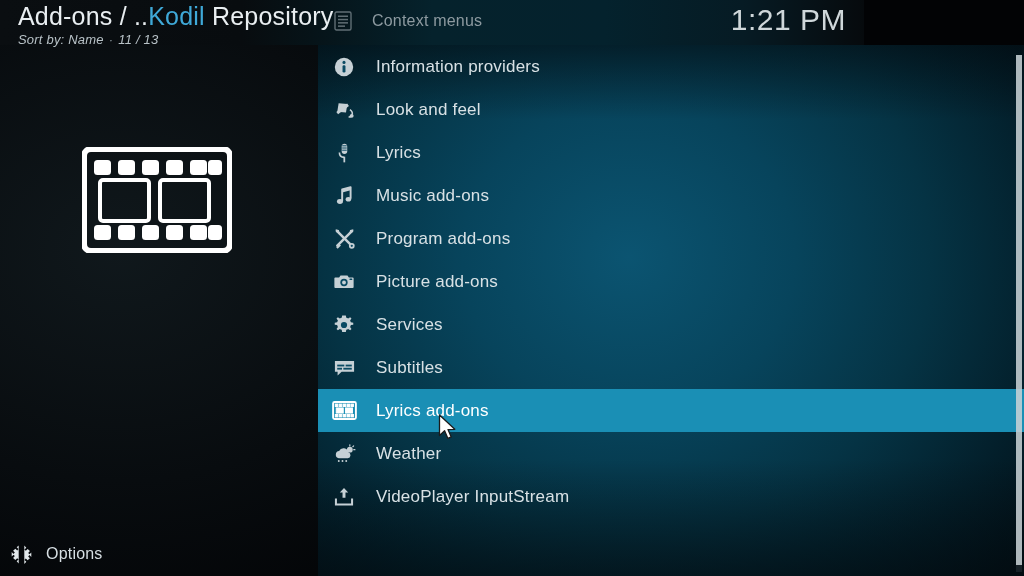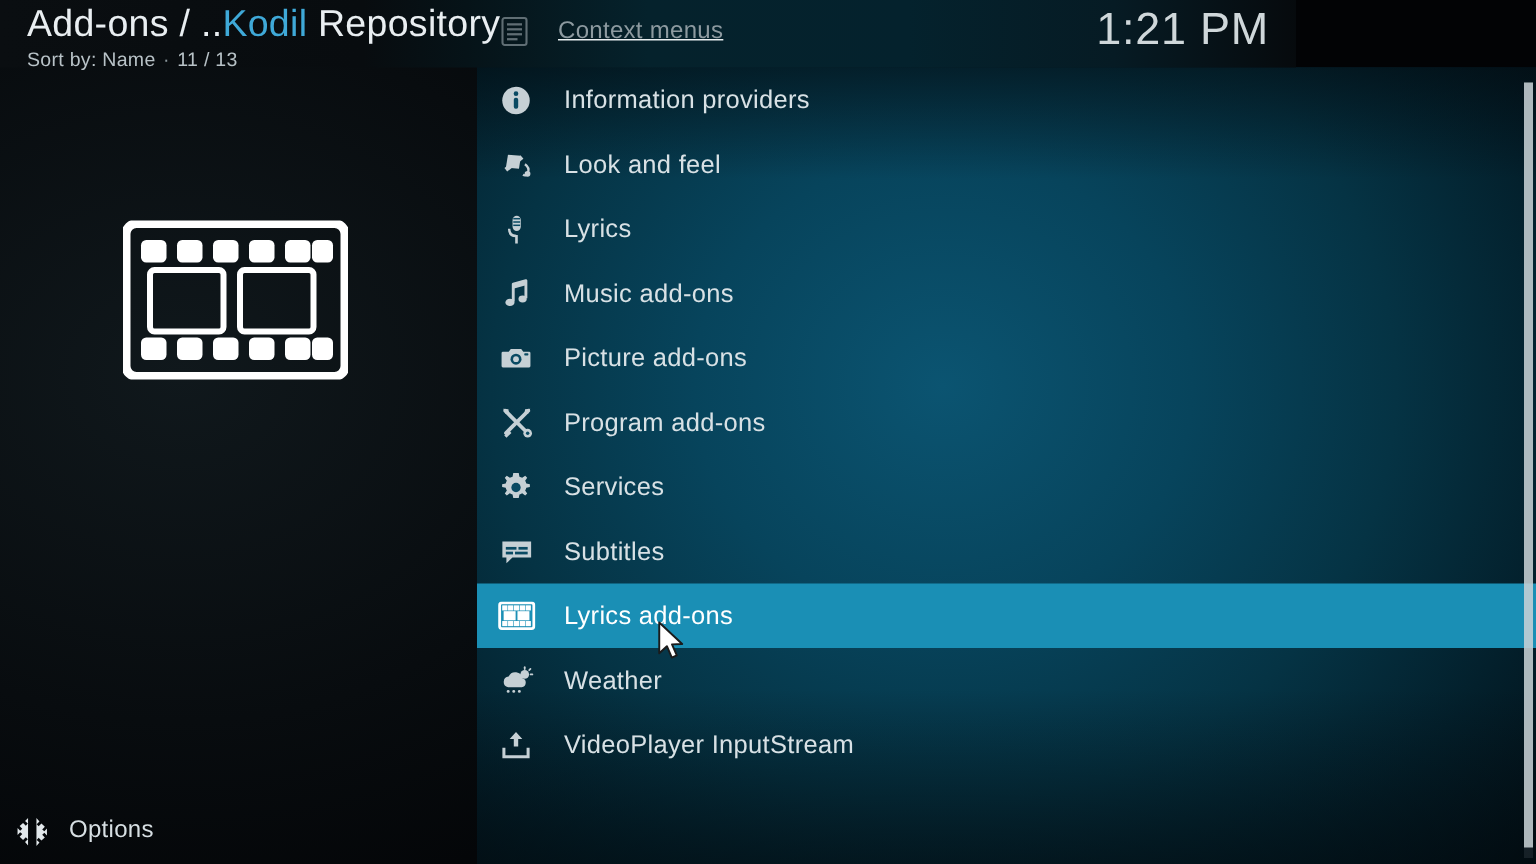--- a/index.html
+++ b/index.html
@@ -42,27 +42,27 @@
   }
   #title-block { position:absolute; left:18px; top:1px; }
   #breadcrumb {
     font-size:25px; font-weight:400; letter-spacing:.2px;
     white-space:nowrap; line-height:30px;
   }
   #breadcrumb .crumb-plain { color:#e9eef1; }
   #breadcrumb .crumb-accent { color:#3fa9d8; }
   #breadcrumb .crumb-tail { color:#e9eef1; }
   #subtitle {
-    font-size:13px; color:#b8c2c7; line-height:16px; margin-top:1px; letter-spacing:.2px;
+    font-size:13px; color:#b8c2c7; line-height:16px; margin-top:1px; letter-spacing:.2px;font-style:italic;
   }
   #subtitle .dot { padding:0 5px; color:#8b979d; }
 
   #ctx-group {
     position:absolute; left:334px; top:11px;
-    display:flex; align-items:center; gap:0;text-decoration:underline;
+    display:flex; align-items:center; gap:0;
   }
   #ctx-icon { width:18px; height:20px; display:block; opacity:.62; }
   #ctx-label {
     margin-left:20px; font-size:16px; color:#8d9aa0; letter-spacing:.2px; white-space:nowrap;
   }
 
   #clock {
     position:absolute; right:18px; top:2px;
     font-size:30px; font-weight:300; color:#cfd7da; letter-spacing:.5px;
     line-height:36px;
@@ -229,51 +229,51 @@
 
       <div class="row-icon">
         <svg viewBox="0 0 24 24" width="22" height="22">
           <path d="M10 17.5 V4.8 L19.2 2.3 V15" fill="none" stroke="#c6d0d5" stroke-width="2.1" stroke-linejoin="round"></path>
           <path d="M10 4.8 L19.2 2.3 V5.6 L10 8.1 Z" fill="#c6d0d5"></path>
           <ellipse cx="7.6" cy="18.1" rx="3.3" ry="2.7" fill="#c6d0d5"></ellipse>
           <ellipse cx="16.8" cy="15.6" rx="3.0" ry="2.5" fill="#c6d0d5"></ellipse>
         </svg>
       </div>
       <span class="row-label">Music add-ons</span>
-    </div>
-
-    <div class="row">
-
-      <div class="row-icon">
-        <svg viewBox="0 0 24 24" width="22" height="22">
-          <path d="M2.5 7 h4.2 l1.5 -2 h7.6 l1.5 2 h4.2 a1 1 0 0 1 1 1 v9.5 a1 1 0 0 1 -1 1 h-19 a1 1 0 0 1 -1 -1 v-9.5 a1 1 0 0 1 1 -1 z" fill="#c6d0d5"></path>
-          <circle cx="12" cy="12.5" r="4" fill="#0a4a63"></circle>
-          <circle cx="12" cy="12.5" r="2.1" fill="#c6d0d5"></circle>
-          <rect x="18" y="8.2" width="3" height="1.6" rx=".6" fill="#0a4a63"></rect>
-        </svg>
-      </div>
-      <span class="row-label">Picture add-ons</span>
     </div>
 
     <div class="row">
 
       <div class="row-icon">
         <svg viewBox="0 0 24 24" width="23" height="23">
           <g stroke="#c6d0d5" stroke-width="2.6" stroke-linecap="round">
             <line x1="4" y1="4" x2="19.5" y2="19.5"></line>
             <line x1="20" y1="4" x2="4.5" y2="19.5"></line>
           </g>
           <path d="M2.6 2.6 l3.6 .4 l.5 3.4 l-2.6 -.4 z" fill="#c6d0d5"></path>
           <path d="M21.4 2.6 l-3.6 .4 l-.5 3.4 l2.6 -.4 z" fill="#c6d0d5"></path>
           <circle cx="19.6" cy="19.6" r="3.0" fill="#c6d0d5"></circle>
           <circle cx="19.6" cy="19.6" r="1.2" fill="#0a4a63"></circle>
           <path d="M3.3 21.2 l3.4 -3.4 l1.6 1.6 l-3.4 3.4 z" fill="#c6d0d5"></path>
         </svg>
       </div>
       <span class="row-label">Program add-ons</span>
+    </div>
+
+    <div class="row">
+
+      <div class="row-icon">
+        <svg viewBox="0 0 24 24" width="22" height="22">
+          <path d="M2.5 7 h4.2 l1.5 -2 h7.6 l1.5 2 h4.2 a1 1 0 0 1 1 1 v9.5 a1 1 0 0 1 -1 1 h-19 a1 1 0 0 1 -1 -1 v-9.5 a1 1 0 0 1 1 -1 z" fill="#c6d0d5"></path>
+          <circle cx="12" cy="12.5" r="4" fill="#0a4a63"></circle>
+          <circle cx="12" cy="12.5" r="2.1" fill="#c6d0d5"></circle>
+          <rect x="18" y="8.2" width="3" height="1.6" rx=".6" fill="#0a4a63"></rect>
+        </svg>
+      </div>
+      <span class="row-label">Picture add-ons</span>
     </div>
 
     <div class="row">
 
       <div class="row-icon">
         <svg viewBox="0 0 24 24" width="22" height="22">
           <path d="M12 1.5 l2.0 0 l.5 2.6 a8.6 8.6 0 0 1 2.0 .85 l2.2 -1.5 l1.45 1.45 l-1.5 2.2 a8.6 8.6 0 0 1 .85 2.0 l2.6 .5 l0 2.0 l-2.6 .5 a8.6 8.6 0 0 1 -.85 2.0 l1.5 2.2 l-1.45 1.45 l-2.2 -1.5 a8.6 8.6 0 0 1 -2.0 .85 l-.5 2.6 l-2.0 0 l-2.0 0 l-.5 -2.6 a8.6 8.6 0 0 1 -2.0 -.85 l-2.2 1.5 l-1.45 -1.45 l1.5 -2.2 a8.6 8.6 0 0 1 -.85 -2.0 l-2.6 -.5 l0 -2.0 l2.6 -.5 a8.6 8.6 0 0 1 .85 -2.0 l-1.5 -2.2 l1.45 -1.45 l2.2 1.5 a8.6 8.6 0 0 1 2.0 -.85 l.5 -2.6 z" fill="#c6d0d5"></path>
           <circle cx="12" cy="12" r="3.4" fill="#0a4a63"></circle>
         </svg>
       </div>

